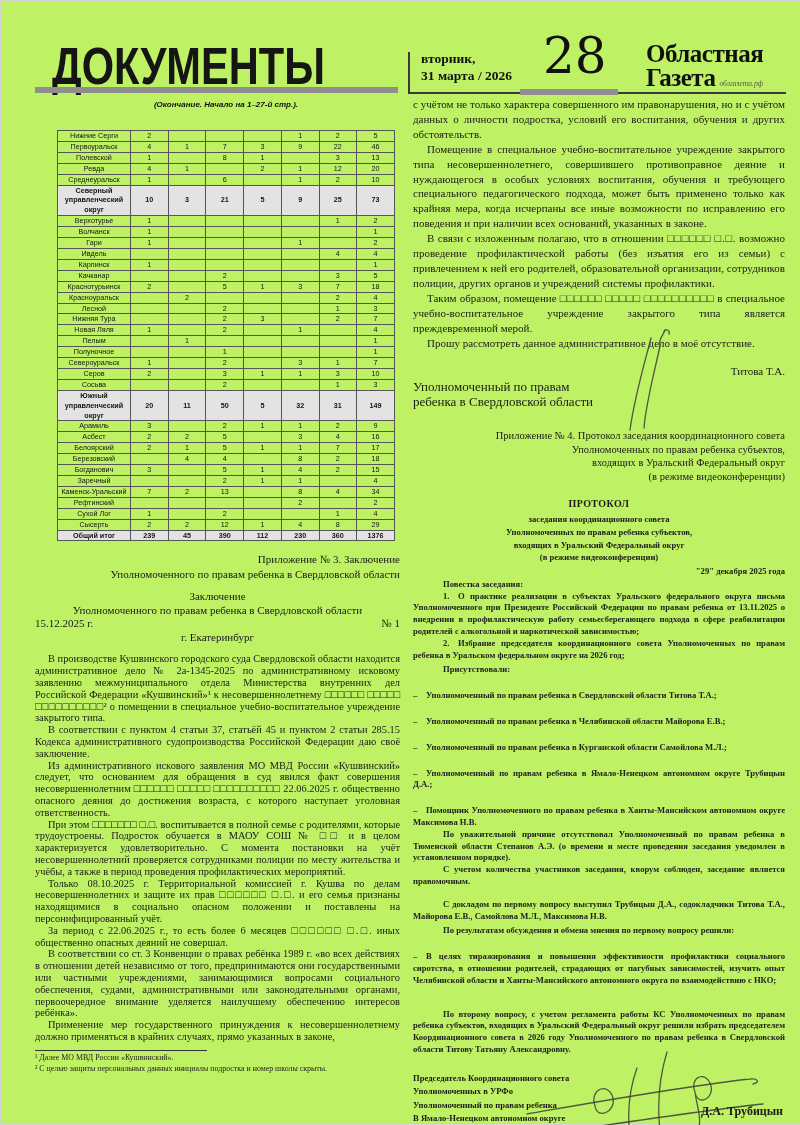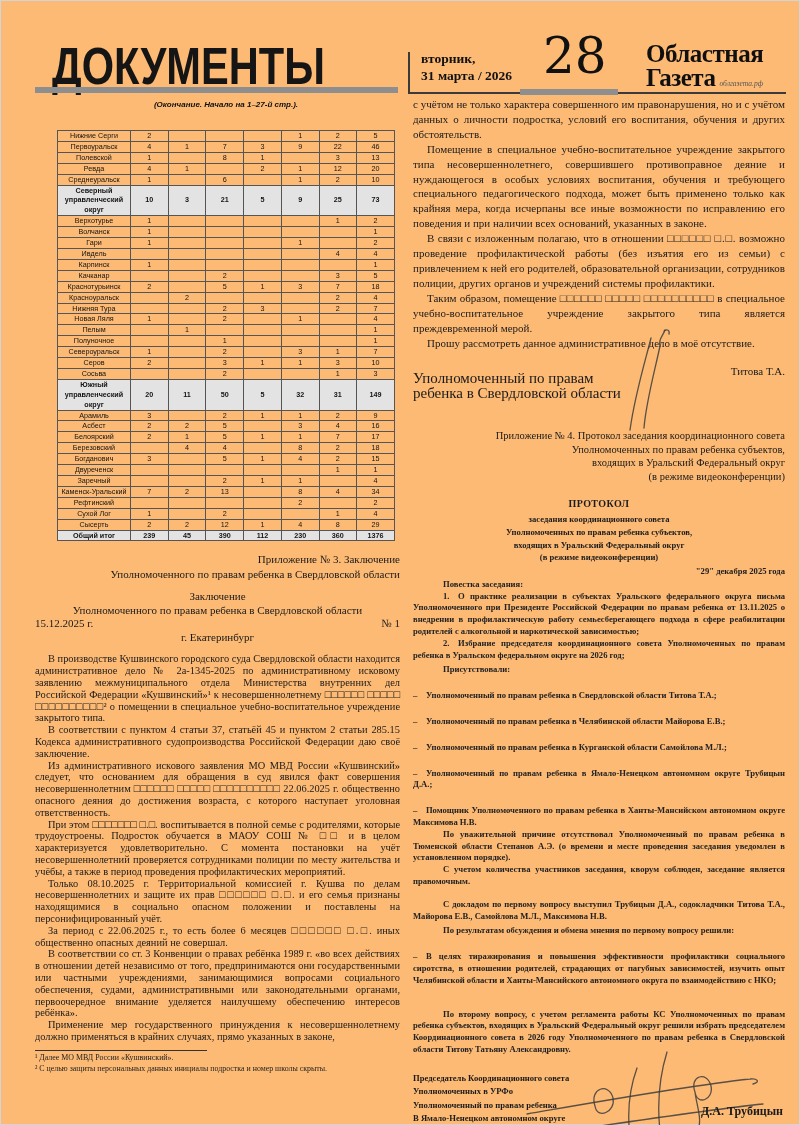--- a/index.html
+++ b/index.html
@@ -1,16 +1,16 @@
 <!DOCTYPE html>
 <html><head>
 <meta charset="utf-8">
 <style>
   html,body{margin:0;padding:0;background:#e9e9e9;}
-  .page{position:relative;width:800px;height:1125px;background:#fdba74;margin:0 auto;overflow:hidden;
+  .page{position:relative;width:800px;height:1125px;background:#bef264;margin:0 auto;overflow:hidden;
         box-shadow:inset 0 0 0 1px #d4d4d4;color:#1a1a1a;}
   
   .doc-title{position:absolute;left:52px;top:36px;font-family:"Liberation Sans","DejaVu Sans",sans-serif;
              font-weight:700;font-size:52px;letter-spacing:0;color:#151515;transform:scaleX(.8);transform-origin:0 50%;
              white-space:nowrap;}
   .title-bar{position:absolute;left:35px;top:87px;width:363px;height:6px;background:#8e8e8e;}
   .vdiv{position:absolute;left:408px;top:52px;width:2px;height:40px;background:#3a3a3a;}
   .hrule{position:absolute;left:408px;top:92px;width:378px;height:1.5px;background:#3a3a3a;}
   .pagenum-bar{position:absolute;left:520px;top:89px;width:98px;height:6px;background:#8e8e8e;}
   .issue-date{position:absolute;left:421px;top:50px;font-family:"Liberation Serif","DejaVu Serif",serif;
@@ -38,21 +38,21 @@
   .daterow{display:flex;justify-content:space-between;font-size:11px;line-height:13.5px;gap:33px;}
   .bodytext-l{margin-top:9px;}
   .bodytext-l p{margin:0;font-size:10.4px;line-height:11.8px;text-align:justify;text-indent:13px;color:#1b1b1b;}
   .fnrule{width:172px;border-top:1px solid #333;margin-top:7px;}
   .fns p{margin:2px 0 0;font-size:7.9px;line-height:9.6px;text-align:left;text-indent:0;color:#222;}
   
   .col-right{position:absolute;left:413px;top:97px;width:372px;font-family:"Liberation Serif","DejaVu Serif",serif;}
   .bodytext-r p{margin:0;font-size:11px;line-height:14.9px;text-align:justify;text-indent:14px;color:#1b1b1b;}
   .bodytext-r p:first-child{text-indent:0;}
   .sig1{position:relative;margin-top:13px;height:40px;}
-  .sig1-label{position:absolute;left:0;top:8px;font-size:15px;line-height:15px;}
+  .sig1-label{position:absolute;left:0;top:16px;font-size:13px;line-height:15px;}
   .sig1-name{position:absolute;right:0;top:2px;font-size:11px;}
   .sig1-svg{position:absolute;left:200px;top:-35px;}
   .apx4-head{margin-top:26px;text-align:right;font-size:10.5px;line-height:13.5px;color:#1b1b1b;}
   .protocol{margin-top:15px;color:#1c1c1c;}
   .p-title{text-align:center;font-weight:700;font-size:10px;letter-spacing:.4px;margin-bottom:4px;}
   .p-sub{text-align:center;font-weight:700;font-size:8.6px;line-height:12.6px;}
   .p-date{text-align:right;font-weight:700;font-size:8.6px;margin-top:2px;}
   .protocol p{margin:0;font-size:8.6px;line-height:11.8px;text-align:justify;font-weight:700;color:#222;}
   .protocol p.ph{text-indent:30px;margin-top:3px;}
   .protocol p.pi{text-indent:30px;}
@@ -224,20 +224,30 @@
             <td>Красноуральск</td>
             <td></td>
             <td>2</td>
             <td></td>
             <td></td>
             <td></td>
             <td>2</td>
             <td>4</td>
           </tr>
           <tr>
+            <td>Лесной</td>
+            <td></td>
+            <td></td>
+            <td>2</td>
+            <td></td>
+            <td></td>
+            <td>1</td>
+            <td>3</td>
+          </tr>
+          <tr>
             <td>Нижняя Тура</td>
             <td></td>
             <td></td>
             <td>2</td>
             <td>3</td>
             <td></td>
             <td>2</td>
             <td>7</td>
           </tr>
           <tr>
@@ -352,30 +362,20 @@
           </tr>
           <tr>
             <td>Богданович</td>
             <td>3</td>
             <td></td>
             <td>5</td>
             <td>1</td>
             <td>4</td>
             <td>2</td>
             <td>15</td>
-          </tr>
-          <tr>
-            <td>Двуреченск</td>
-            <td></td>
-            <td></td>
-            <td></td>
-            <td></td>
-            <td></td>
-            <td>1</td>
-            <td>1</td>
           </tr>
           <tr>
             <td>Заречный</td>
             <td></td>
             <td></td>
             <td>2</td>
             <td>1</td>
             <td>1</td>
             <td></td>
             <td>4</td>

